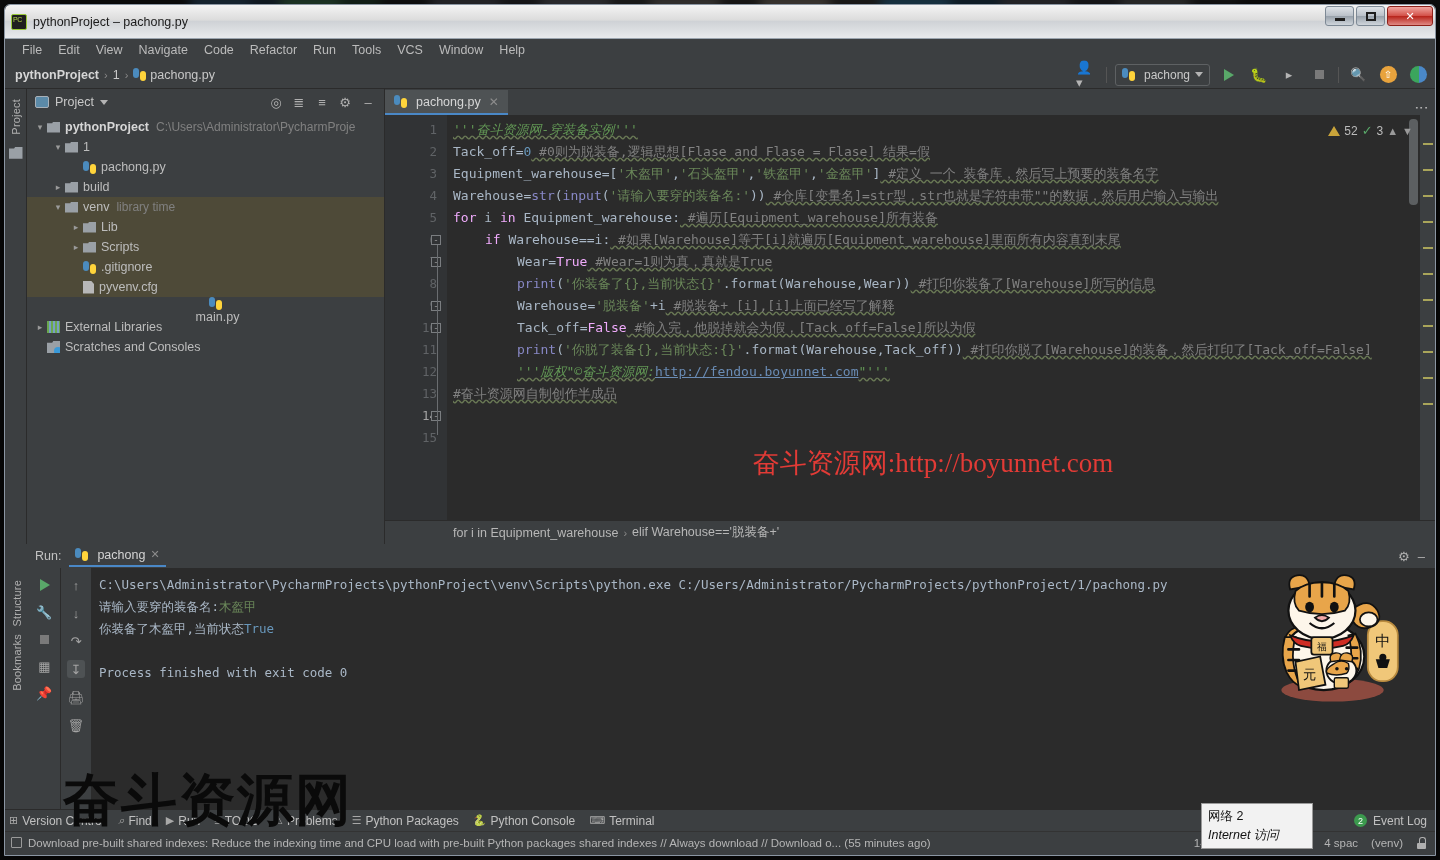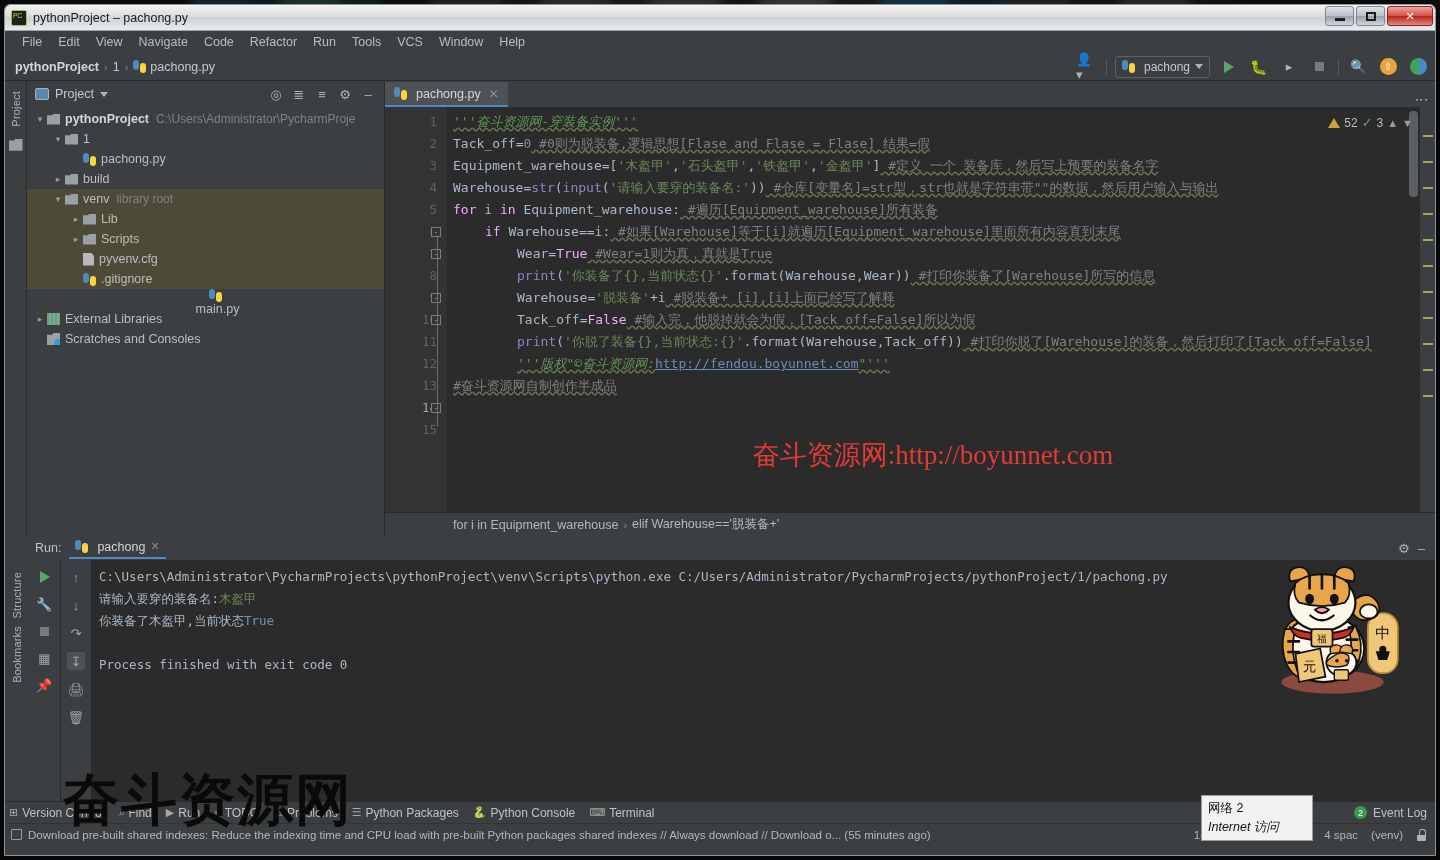--- a/index.html
+++ b/index.html
@@ -38,21 +38,21 @@
   
   .window {
     position: absolute; left: 4px; top: 4px; width: 1432px; height: 852px;
     border: 1px solid #8b96a3;
     border-radius: 6px 6px 0 0;
     background: #3c3f41;
     box-shadow: 0 0 12px rgba(0,0,0,.8);
     overflow: hidden;
   }
   .titlebar {
-    position: relative; height: 26px;
+    position: relative; height: 34px;
     background: linear-gradient(180deg,#f4f4f4 0%, #dcdcdc 45%, #cfd2d6 50%, #e8eaec 100%);
     border-bottom: 1px solid #9aa4ae;
     border-radius: 5px 5px 0 0;
     display: flex; align-items: center; padding-left: 6px;
   }
   .title-icon {
     width: 16px; height: 16px; border-radius: 2px;
     background: #1f1f1f; border: 1px solid #9ac93a;
     position: relative; margin-right: 6px; flex: 0 0 auto;
   }
@@ -435,41 +435,41 @@
             </div>
             <div class="tree-row" style="padding-left: 24px;">
               <span class="twisty">▸</span>
               <span class="folder"></span>
               <span class="tree-label">build</span>
             </div>
             <div class="tree-row sel" style="padding-left: 24px;">
               <span class="twisty">▾</span>
               <span class="folder"></span>
               <span class="tree-label">venv</span>
-              <span class="tree-hint">library root</span>
+              <span class="tree-hint">library time</span>
             </div>
             <div class="tree-row sel" style="padding-left: 42px;">
               <span class="twisty">▸</span>
               <span class="folder"></span>
               <span class="tree-label">Lib</span>
             </div>
             <div class="tree-row sel" style="padding-left: 42px;">
               <span class="twisty">▸</span>
               <span class="folder"></span>
               <span class="tree-label">Scripts</span>
             </div>
             <div class="tree-row sel" style="padding-left: 42px;">
               <span class="twisty"></span>
+              <span class="py-icon" style="margin-right: 5px;"></span>
+              <span class="tree-label">.gitignore</span>
+            </div>
+            <div class="tree-row sel" style="padding-left: 42px;">
+              <span class="twisty"></span>
               <span class="cfg-icon"></span>
               <span class="tree-label">pyvenv.cfg</span>
-            </div>
-            <div class="tree-row sel" style="padding-left: 42px;">
-              <span class="twisty"></span>
-              <span class="py-icon" style="margin-right: 5px;"></span>
-              <span class="tree-label">.gitignore</span>
             </div>
             <div class="tree-row" style="padding-left: 24px; flex-direction: column;">
               <span class="twisty"></span>
               <span class="py-icon" style="margin-right: 5px;"></span>
               <span class="tree-label">main.py</span>
             </div>
             <div class="tree-row" style="padding-left: 6px;">
               <span class="twisty">▸</span>
               <span class="lib-icon"></span>
               <span class="tree-label">External Libraries</span>

